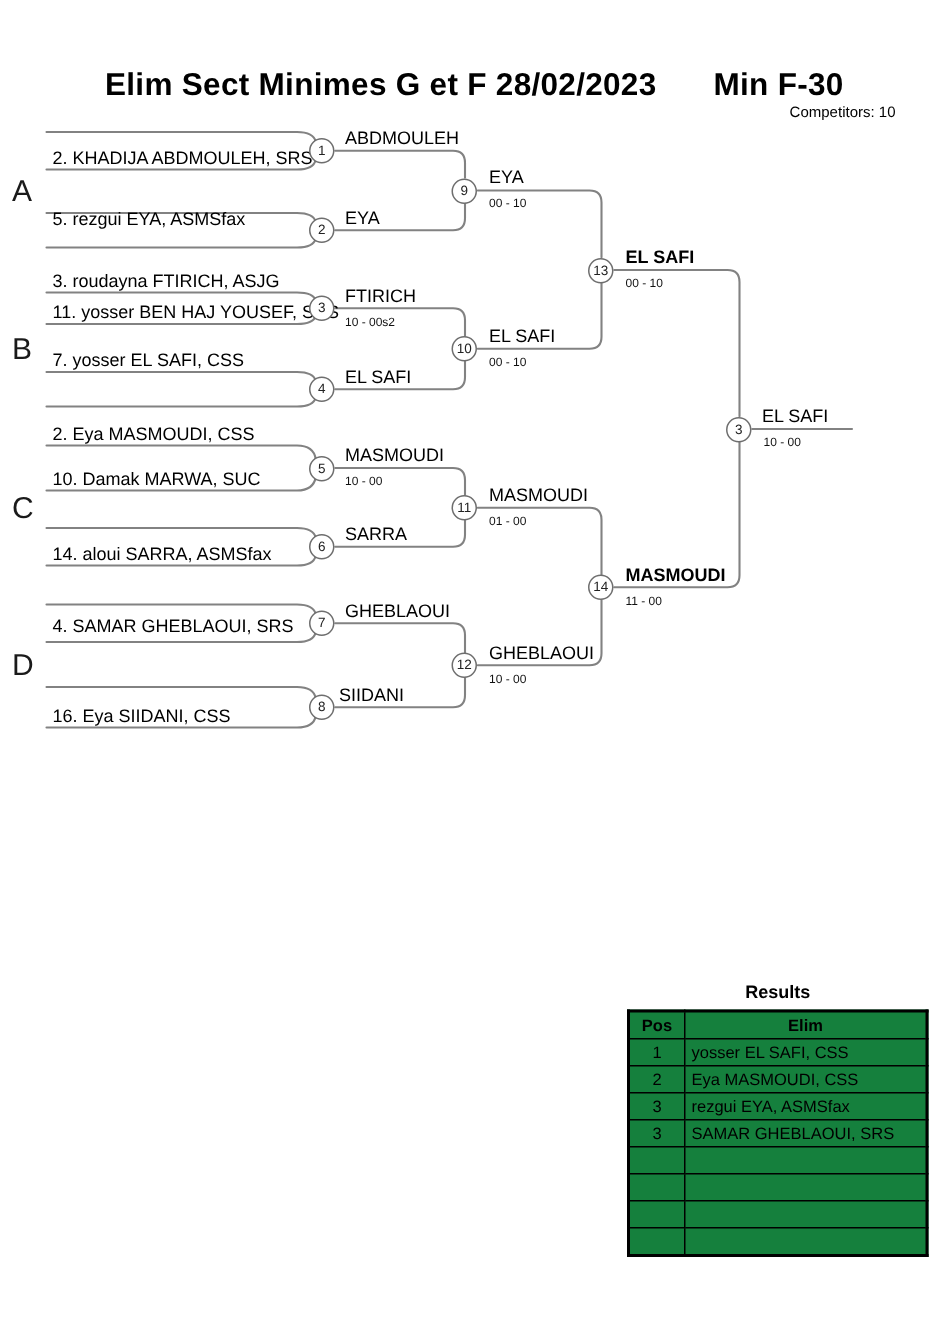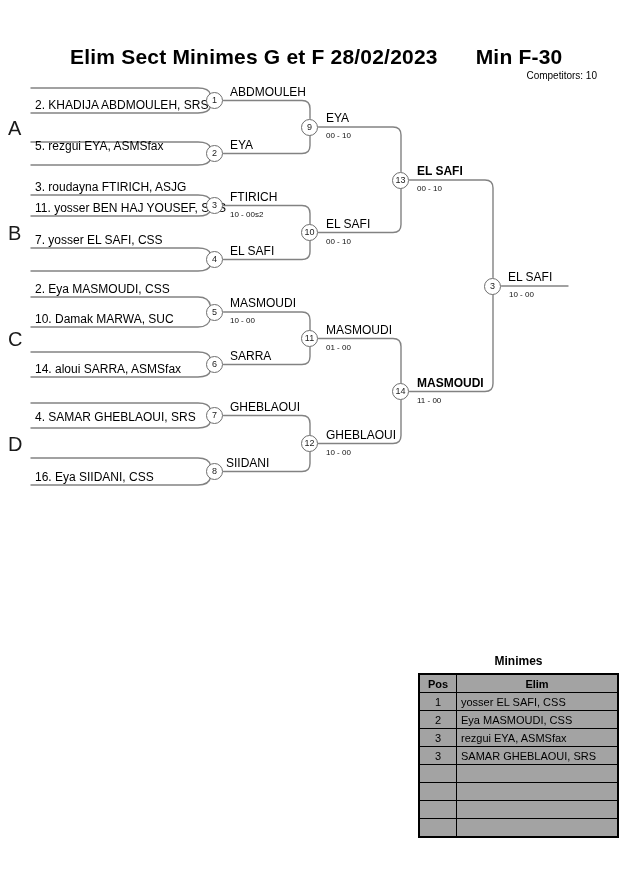--- a/index.html
+++ b/index.html
@@ -21,21 +21,21 @@
   .score{font-size:8px;line-height:9px;color:#111;}
   .node{
     position:absolute;width:17px;height:17px;box-sizing:border-box;
     border:1px solid #6e6e6e;border-radius:50%;background:#fff;
     font-size:9px;line-height:15px;text-align:center;color:#222;
   }
   svg.lines{position:absolute;left:0;top:0;}
   .results-title{top:654px;left:418px;width:201px;text-align:center;font-size:12px;font-weight:bold;}
   table.results{
     position:absolute;left:418px;top:673px;width:201px;
-    border-collapse:collapse;background:#a3a3a3;
+    border-collapse:collapse;background:#15803d;
     border:2px solid #000;
     font-size:11px;
   }
   table.results td, table.results th{
     border:1px solid #000;height:17px;padding:0 4px;
     font-weight:normal;overflow:hidden;
   }
   table.results th{font-weight:bold;text-align:center;}
   td.pos{width:28px;text-align:center;}
   td.name{text-align:left;padding-left:6px;}
@@ -143,21 +143,21 @@
   <div class="abs score" style="left:230px;top:210px;">10 - 00s2</div>
   <div class="abs score" style="left:230px;top:316px;">10 - 00</div>
   <div class="abs score" style="left:326px;top:131px;">00 - 10</div>
   <div class="abs score" style="left:326px;top:237px;">00 - 10</div>
   <div class="abs score" style="left:326px;top:343px;">01 - 00</div>
   <div class="abs score" style="left:326px;top:448px;">10 - 00</div>
   <div class="abs score" style="left:417px;top:184px;">00 - 10</div>
   <div class="abs score" style="left:417px;top:396px;">11 - 00</div>
   <div class="abs score" style="left:509px;top:290px;">10 - 00</div>
 
-  <div class="abs results-title">Minimes</div>
+  <div class="abs results-title">Results</div>
   <table class="results">
     <tbody>
         <tr>
       <th class="pos">Pos</th>
       <th class="name">Elim</th>
     </tr>
     <tr>
       <td class="pos">1</td>
       <td class="name">yosser EL SAFI, CSS</td>
     </tr>

